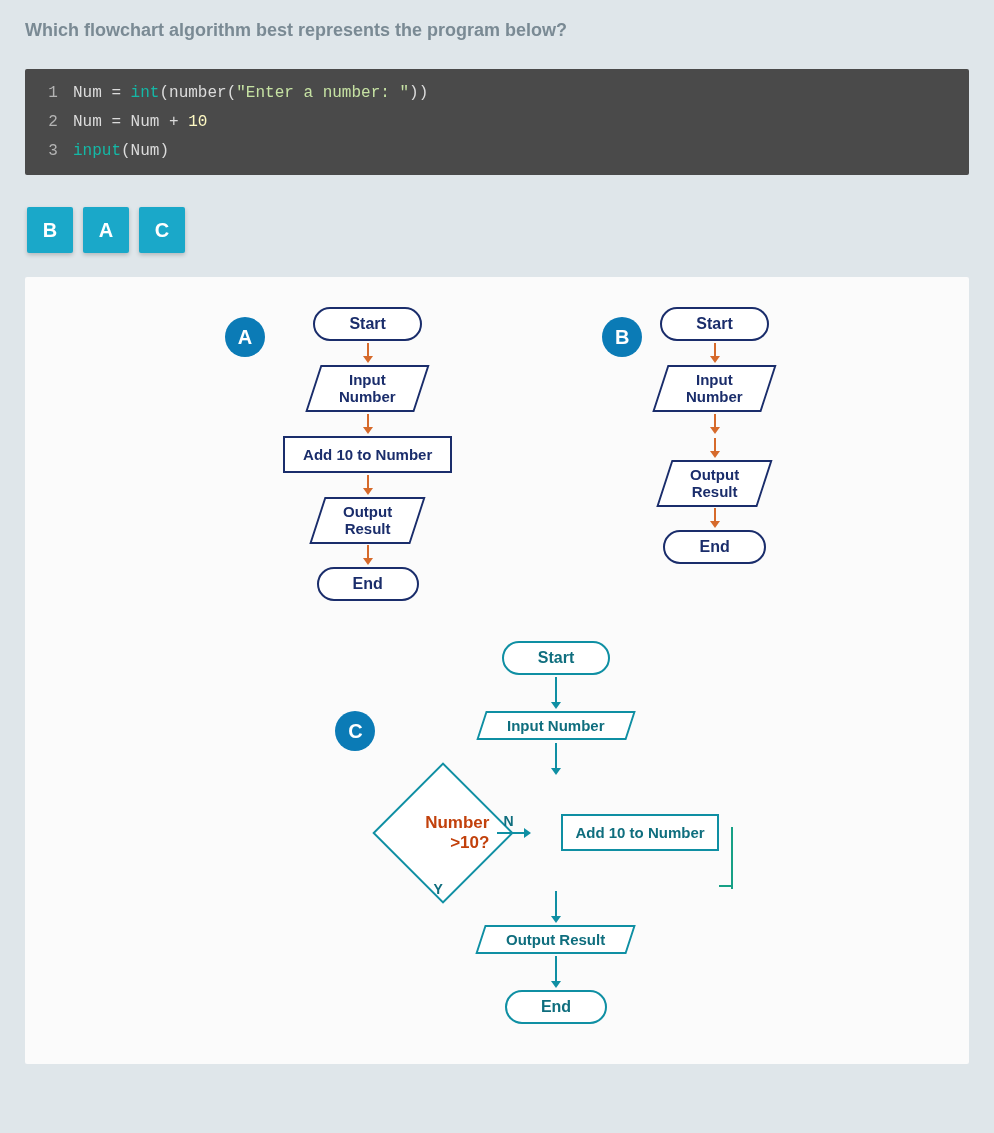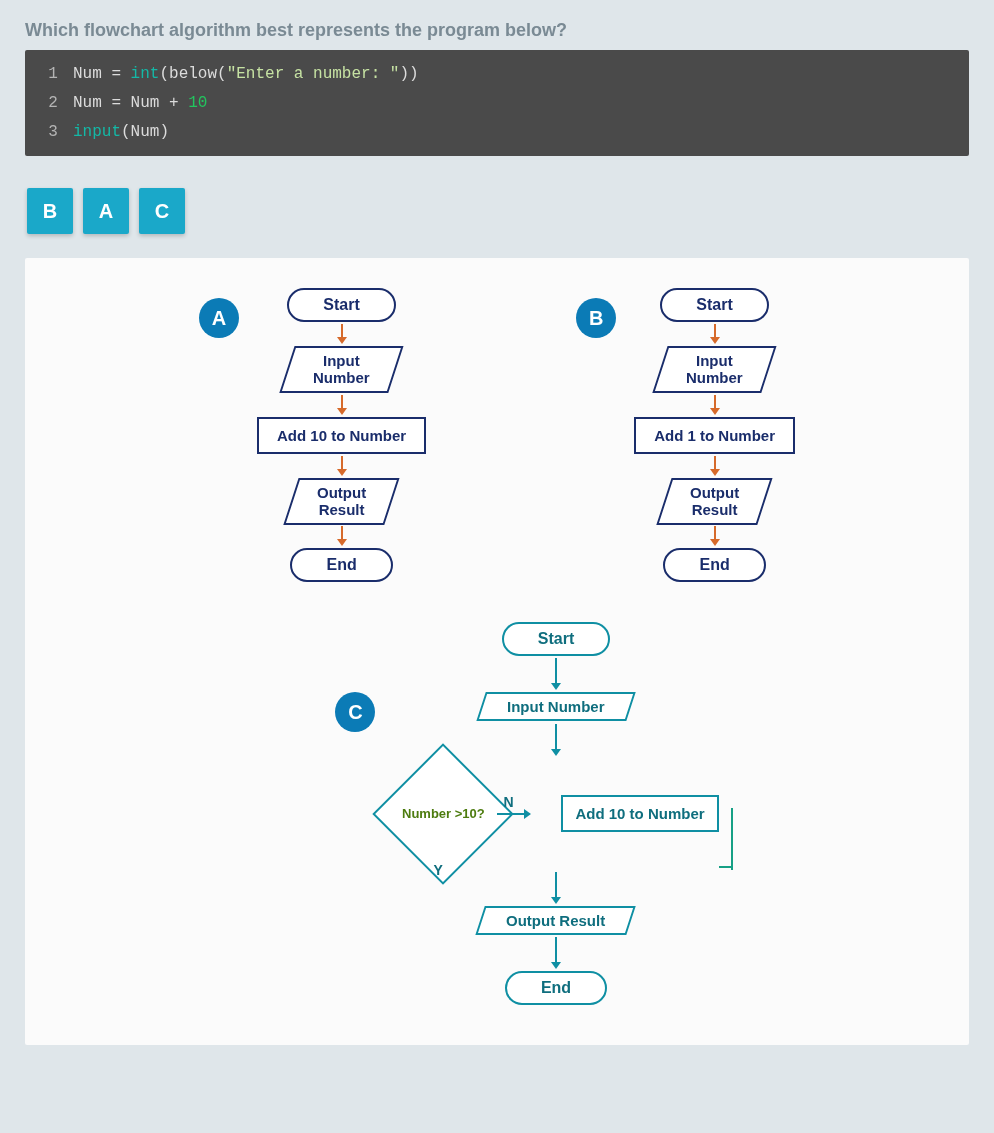--- a/index.html
+++ b/index.html
@@ -7,37 +7,37 @@
     margin: 0;
     font-family: Arial, Helvetica, sans-serif;
     background: #dfe6ea;
     padding: 20px 25px;
     width: 994px;
   }
   .question {
     color: #7a8a94;
     font-weight: 600;
     font-size: 18px;
-    margin-bottom: 9px;
+    margin-bottom: 28px;
   }
   .code-block {
     background: #4a4a4a;
     color: #dcdcdc;
     border-radius: 2px;
     padding: 10px 8px;
     font-family: "Courier New", monospace;
     font-size: 16px;
     line-height: 1.8;
   }
   .code-row { display: flex; align-items: center; }
   .line-num { width: 40px; color: #b4b4b4; text-align: center; }
   .code-text { white-space: pre; }
   .kw { color: #14b8a6; }
   .str { color: #c6e2a3; }
-  .num { color: #22c55e; }
+  .num { color: #fef9c3; }
 
   .answer-cards {
     margin: 32px 0 0 2px;
     display: flex;
     gap: 10px;
   }
   .card-btn {
     width: 46px; height: 46px;
     background: #1aa8c9;
     color: #fff;
@@ -153,21 +153,21 @@
   }
   .diamond .dshape {
     position: absolute; inset: 0;
     transform: rotate(45deg);
     border: 2px solid #0f8fa3;
     background: #fff;
   }
   .diamond .dlabel {
     position: absolute; inset: 0;
     display: flex; align-items: center; justify-content: center;
-    font-size: 13px; font-weight: 600; color: #4d7c0f;
+    font-size: 17px; font-weight: 600; color: #c2410c;
     text-align: right; padding: 0 4px;
   }
   .branch-row {
     position: relative;
     display: flex;
     align-items: center;
   }
   .branch-n {
     position: absolute;
     left: 110px; top: 36px;
@@ -209,21 +209,21 @@
   }
 </style>
 </head>
 <body>
 
 <div class="question">Which flowchart algorithm best represents the program below?</div>
 
 <div class="code-block">
   <div class="code-row">
     <span class="line-num">1</span>
-    <span class="code-text"><span>Num = </span><span class="kw">int</span><span>(below(</span><span class="str">"Enter a number: "</span><span>))</span></span>
+    <span class="code-text"><span>Num = </span><span class="kw">int</span><span>(number(</span><span class="str">"Enter a number: "</span><span>))</span></span>
   </div>
   <div class="code-row">
     <span class="line-num">2</span>
     <span class="code-text"><span>Num = Num + </span><span class="num">10</span></span>
   </div>
   <div class="code-row">
     <span class="line-num">3</span>
     <span class="code-text"><span class="kw">input</span><span>(Num)</span></span>
   </div>
 </div>
@@ -253,21 +253,20 @@
       </div>
     </div>
 
     <div class="flow-col">
       <div class="opt-badge">B</div>
       <div class="flow">
         <div class="terminator">Start</div>
         <div class="arrow"></div>
         <div class="para"><span>Input<br>Number</span></div>
         <div class="arrow"></div>
-        <div class="rect">Add 1 to Number</div>
         <div class="arrow"></div>
         <div class="para"><span>Output<br>Result</span></div>
         <div class="arrow"></div>
         <div class="terminator">End</div>
       </div>
     </div>
   </div>
 
   <div class="flowC-wrap teal">
     <div class="opt-badge" style="margin-top:70px">C</div>

